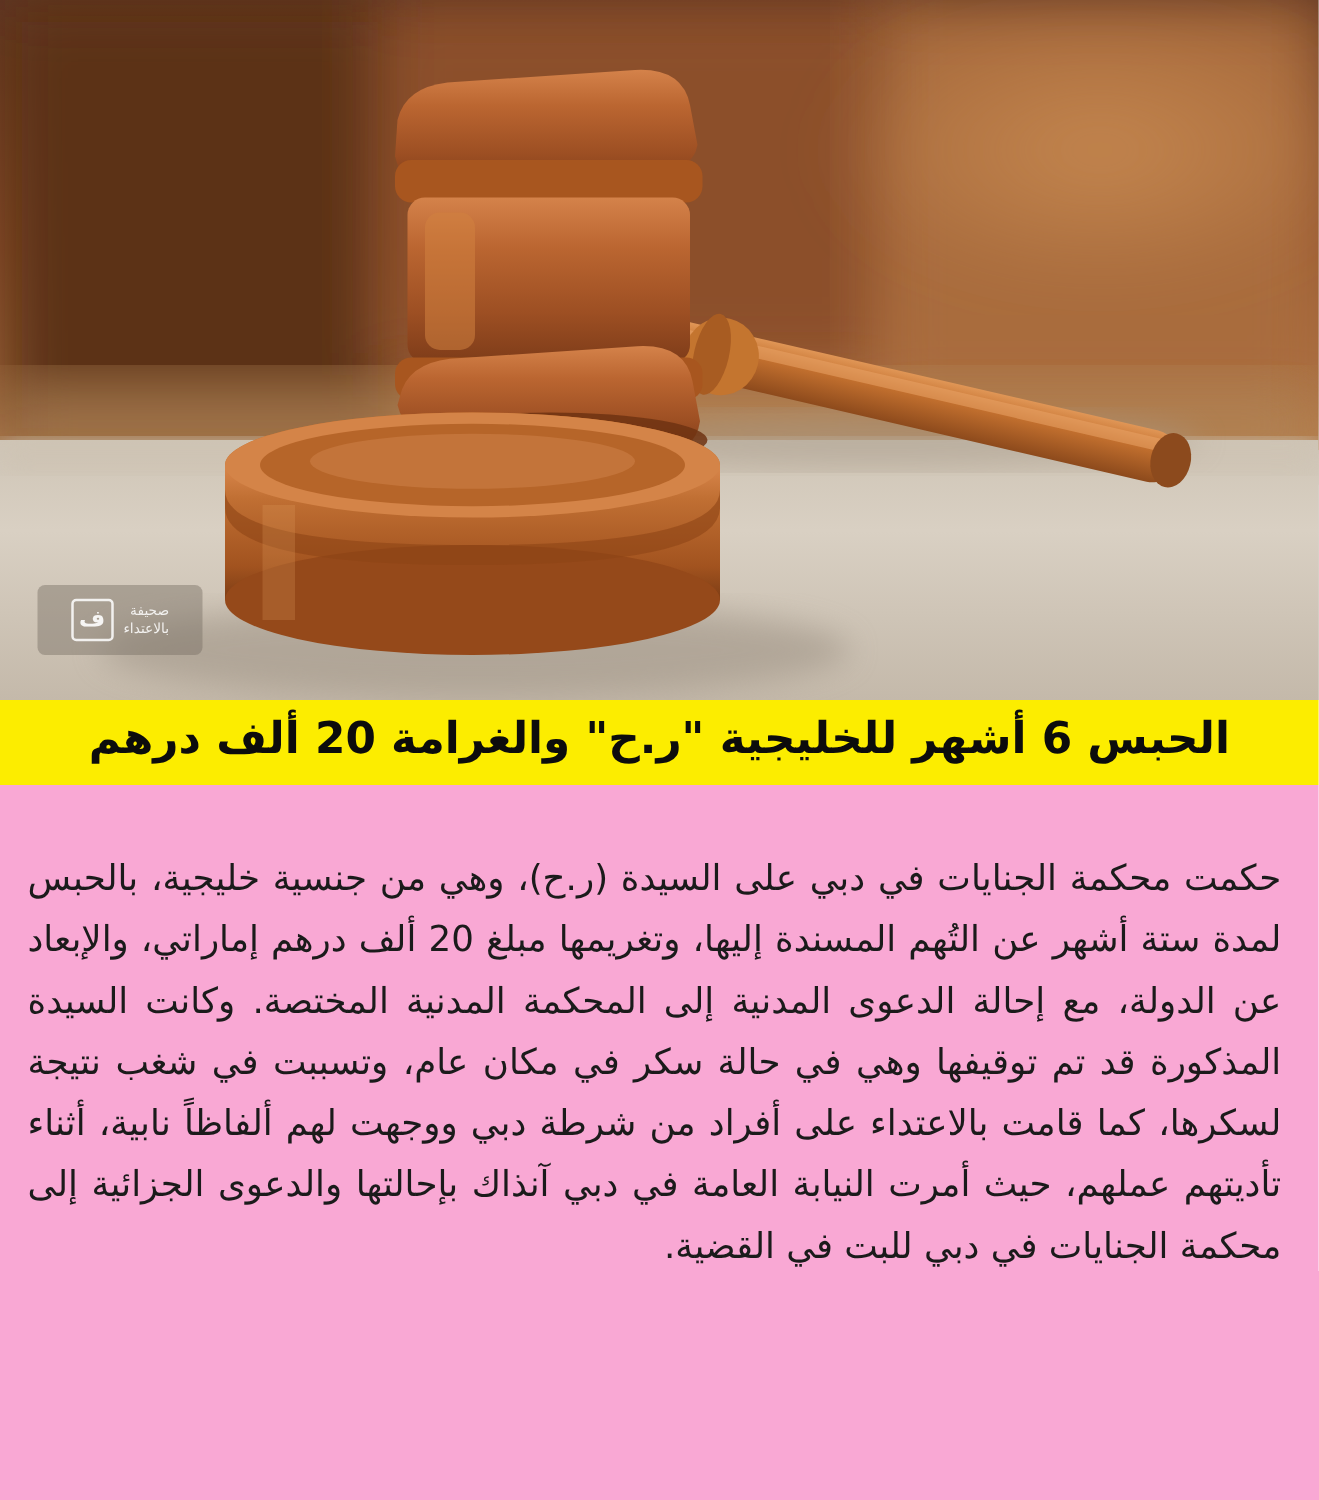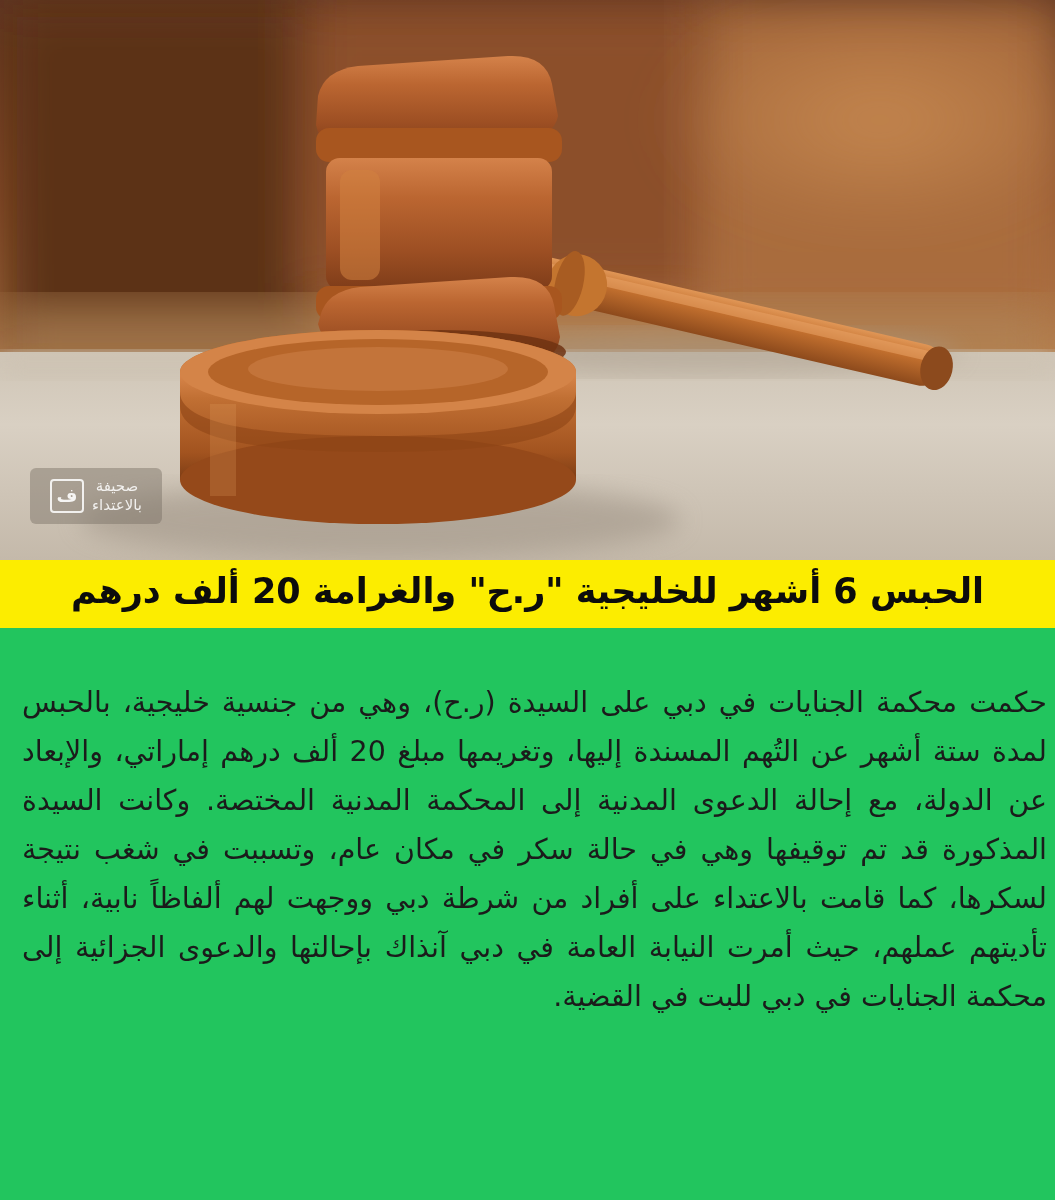--- a/index.html
+++ b/index.html
@@ -53,23 +53,23 @@
     display: flex;
     align-items: center;
     justify-content: center;
     color: rgba(255,255,255,0.9);
     font-size: 18px;
     font-weight: bold;
     line-height: 1;
   }
   .wm-text {
     color: rgba(255,255,255,0.85);
-    font-size: 15px;
+    font-size: 11px;
     line-height: 1.25;
-    text-align: center;
+    text-align: right;
     direction: rtl;
   }
 
   
   .headline-bar {
     background: #fced00;
     width: 1055px;
     box-sizing: border-box;
     padding: 10px 16px 14px 16px;
     text-align: center;
@@ -79,23 +79,23 @@
     font-weight: bold;
     color: #0c0c0c;
     direction: rtl;
     line-height: 1.25;
     white-space: nowrap;
   }
 
   
   .body-wrap {
     flex: 1;
-    background: #22c55e;
+    background: #f9a8d4;
     box-sizing: border-box;
-    padding: 22px 8px 10px 22px;
+    padding: 22px 30px 10px 22px;
   }
   .body-text {
     direction: rtl;
     text-align: justify;
     text-align-last: right;
     color: #1b1b1b;
     font-size: 28.5px;
     line-height: 1.72;
     letter-spacing: 0px;
   }

